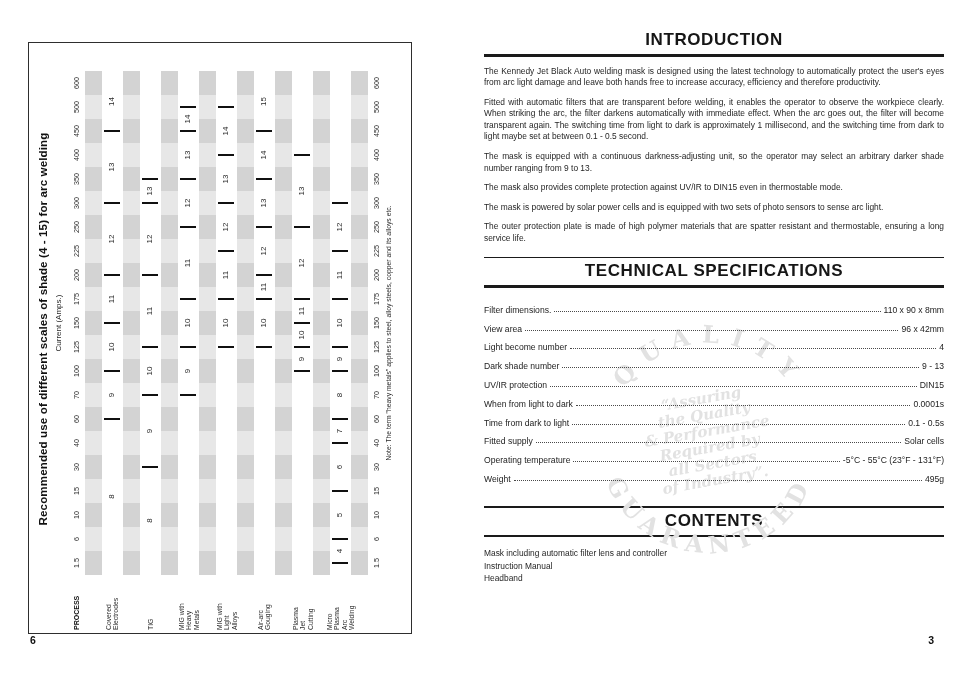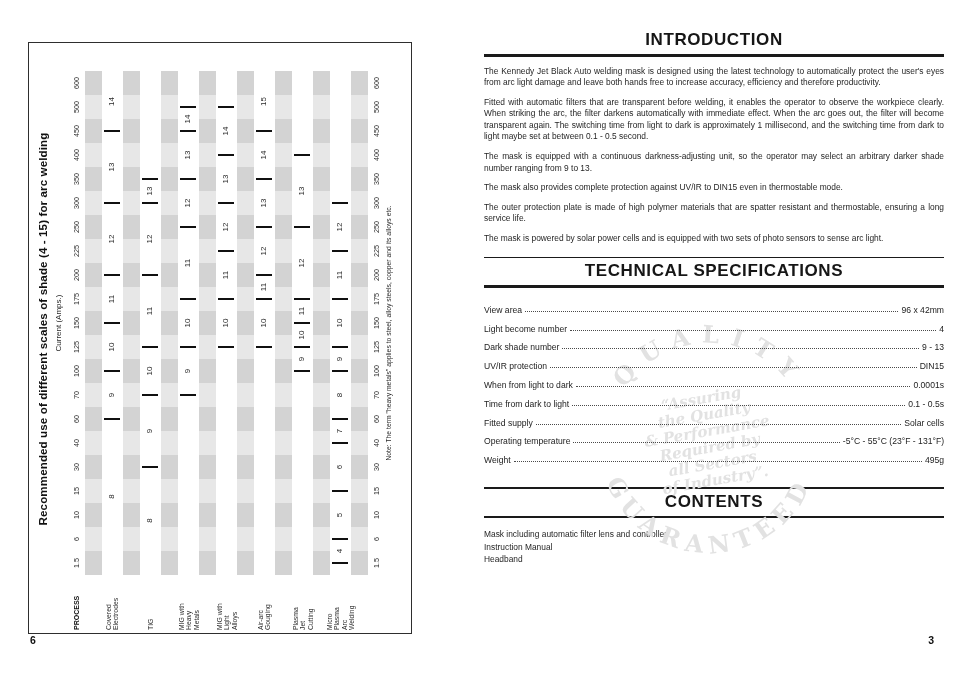--- a/index.html
+++ b/index.html
@@ -420,30 +420,35 @@
   </svg>
 
   <div class="intro-wrap">
     <h1 class="section-title">INTRODUCTION</h1>
     <div class="rule"></div>
     <div class="paras" id="intro-paras">
         <p>The Kennedy Jet Black Auto welding mask is designed using the latest technology to automatically protect the user's eyes from arc light damage and leave both hands free to increase accuracy, efficiency and therefore productivity.</p>
         <p>Fitted with automatic filters that are transparent before welding, it enables the operator to observe the workpiece clearly. When striking the arc, the filter darkens automatically with immediate effect. When the arc goes out, the filter will become transparent again. The switching time from light to dark is approximately 1 millisecond, and the switching time from dark to light maybe set at between 0.1 - 0.5 second.</p>
         <p>The mask is equipped with a continuous darkness-adjusting unit, so the operator may select an arbitrary darker shade number ranging from 9 to 13.</p>
         <p>The mask also provides complete protection against UV/IR to DIN15 even in thermostable mode.</p>
+        <p>The mask is powered by solar power cells and is equipped with two sets of photo sensors to sense arc light.</p>
         <p>The outer protection plate is made of high polymer materials that are spatter resistant and thermostable, ensuring a long service life.</p>
-        <p>The mask is powered by solar power cells and is equipped with two sets of photo sensors to sense arc light.</p>
       </div>
   </div>
 
   <div>
     <div class="rule above"></div>
     <h1 class="section-title">TECHNICAL SPECIFICATIONS</h1>
     <div class="rule"></div>
     <div class="specs" id="spec-rows">
+        <div class="spec">
+          <div class="lbl">Filter dimensions.</div>
+          <div class="dots"></div>
+          <div class="val">110 x 90 x 8mm</div>
+        </div>
         <div class="spec">
           <div class="lbl">View area</div>
           <div class="dots"></div>
           <div class="val">96 x 42mm</div>
         </div>
         <div class="spec">
           <div class="lbl">Light become number</div>
           <div class="dots"></div>
           <div class="val">4</div>
         </div>

